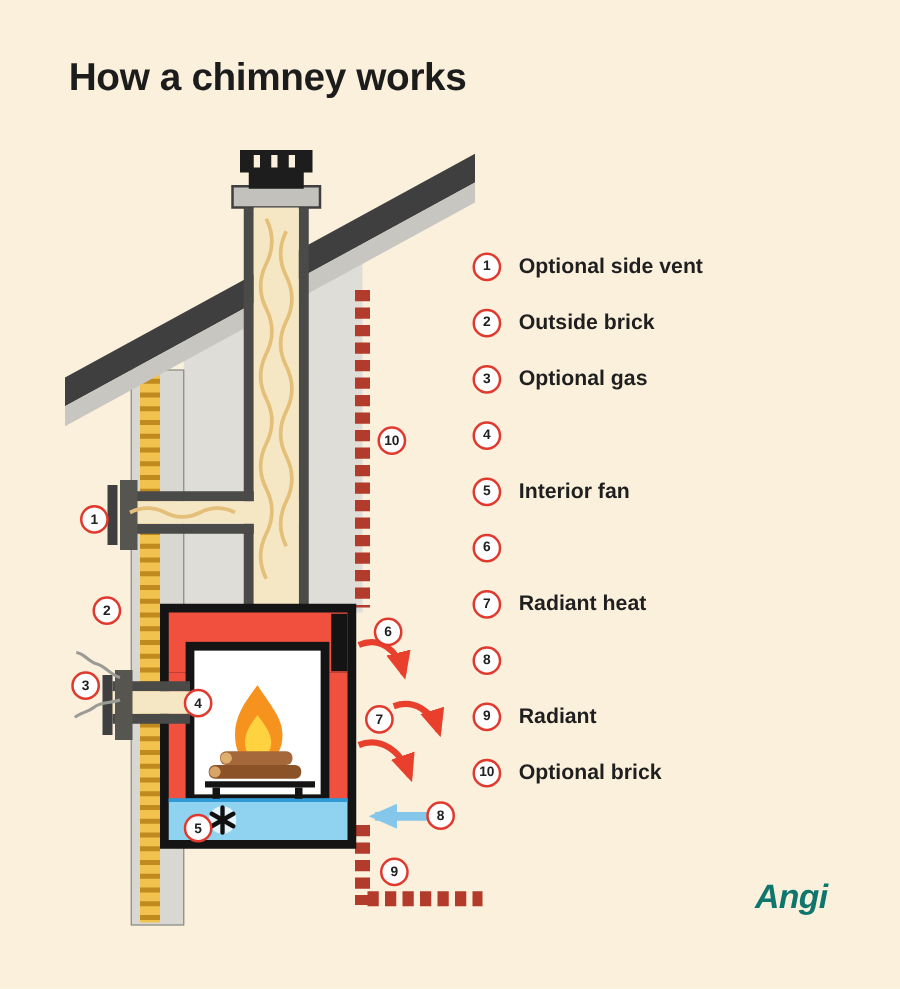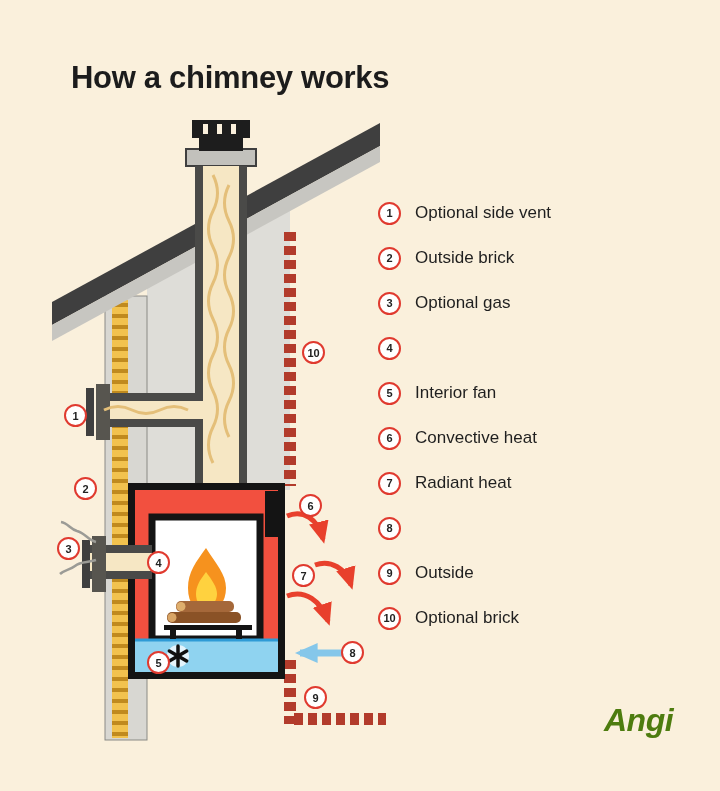--- a/index.html
+++ b/index.html
@@ -2,44 +2,44 @@
 <html><head>
 <meta charset="utf-8">
 <style>
   html,body{margin:0;padding:0;}
   .canvas{
     position:relative;width:720px;height:791px;
     background:#FAF0DC;overflow:hidden;
     font-family:"Liberation Sans",sans-serif;
   }
   .page-title{
-    position:absolute;left:55px;top:44px;margin:16px;
+    position:absolute;left:55px;top:44px;margin:0;
     font-size:31px;font-weight:800;color:#1c1c1c;letter-spacing:-0.3px;
   }
   .diagram-svg{position:absolute;left:0;top:0;}
   .badge{
     box-sizing:border-box;
     width:23px;height:23px;border-radius:50%;
     background:#FFFFFF;border:2px solid #E03A2F;
     display:flex;align-items:center;justify-content:center;
     font-size:11px;font-weight:700;color:#222222;
     flex:0 0 auto;
   }
   .dbadge{position:absolute;}
   .legend{
     position:absolute;left:378px;top:201px;
     display:flex;flex-direction:column;gap:21px;
     list-style:none;margin:0;padding:0;
   }
   .legend-row{display:flex;align-items:center;gap:14px;height:24px;}
-  .legend-label{font-size:17px;font-weight:400;color:#1f1f1f;white-space:nowrap;}
+  .legend-label{font-size:17px;font-weight:700;color:#1f1f1f;white-space:nowrap;}
   .brand-logo{
     position:absolute;left:604px;top:702px;
-    font-size:32px;font-weight:800;font-style:italic;
-    color:#4d7c0f;letter-spacing:-0.5px;
+    font-size:27px;font-weight:800;font-style:italic;
+    color:#0f766e;letter-spacing:-0.5px;
   }
 </style>
 </head>
 <body>
 
 <div class="canvas">
 
   <svg class="diagram-svg" width="720" height="791" viewBox="0 0 720 791">
     <defs>
       <marker id="ar" markerWidth="5" markerHeight="5" refX="7" refY="5" viewBox="0 0 10 10" orient="auto">
@@ -188,32 +188,31 @@
     </li>
     <li class="legend-row">
       <span class="badge">4</span>
     </li>
     <li class="legend-row">
       <span class="badge">5</span>
       <span class="legend-label">Interior fan</span>
     </li>
     <li class="legend-row">
       <span class="badge">6</span>
-      <span class="legend-label">Convective heat</span>
     </li>
     <li class="legend-row">
       <span class="badge">7</span>
       <span class="legend-label">Radiant heat</span>
     </li>
     <li class="legend-row">
       <span class="badge">8</span>
     </li>
     <li class="legend-row">
       <span class="badge">9</span>
-      <span class="legend-label">Outside</span>
+      <span class="legend-label">Radiant</span>
     </li>
     <li class="legend-row">
       <span class="badge">10</span>
       <span class="legend-label">Optional brick</span>
     </li>
   </ul>
 
   <div class="brand-logo">Angi</div>
 
 </div>

